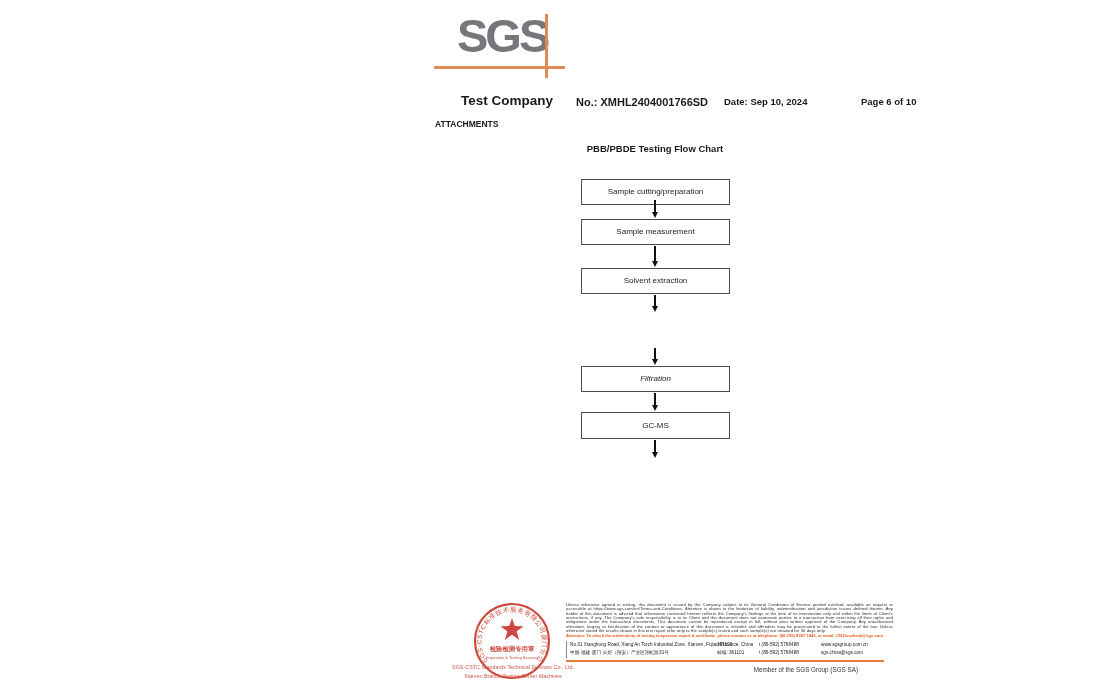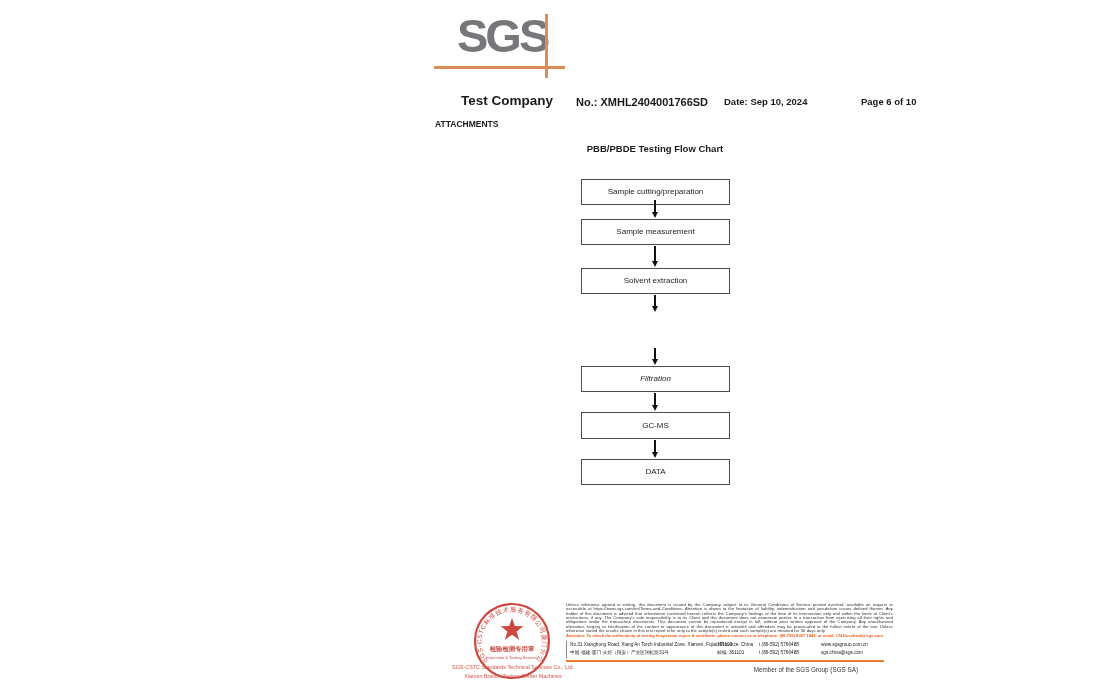--- a/index.html
+++ b/index.html
@@ -110,21 +110,20 @@
       <div class="shaft"></div>
       <div class="head"></div>
     </div>
 
   <div class="fbox" style="top:412px; height:27px;">GC-MS</div>
   <div class="arrow" style="top:440px; height:18px;">
       <div class="shaft"></div>
       <div class="head"></div>
     </div>
 
-  <div class="fbox" style="top:459px; height:26px;">DATA</div>
 
   <svg class="stamp-svg" width="94" height="90" viewBox="0 0 94 90">
     <circle cx="47" cy="43" r="37" fill="none" stroke="#c9392e" stroke-width="2.2"></circle>
     <defs>
       <path id="ringPath" d="M 23,63 A 30.5,30.5 0 1 1 71,63"></path>
     </defs>
     <text font-size="6.4" fill="#c9392e" letter-spacing="0.6">
       <textPath href="#ringPath">SGS-CSTC标准技术服务有限公司厦门分公司</textPath>
     </text>
     <polygon fill="#c9392e" points="47,20 49.8,28.1 58.4,28.3 51.6,33.5 54.1,41.7 47,36.8 39.9,41.7 42.4,33.5 35.6,28.3 44.2,28.1"></polygon>

